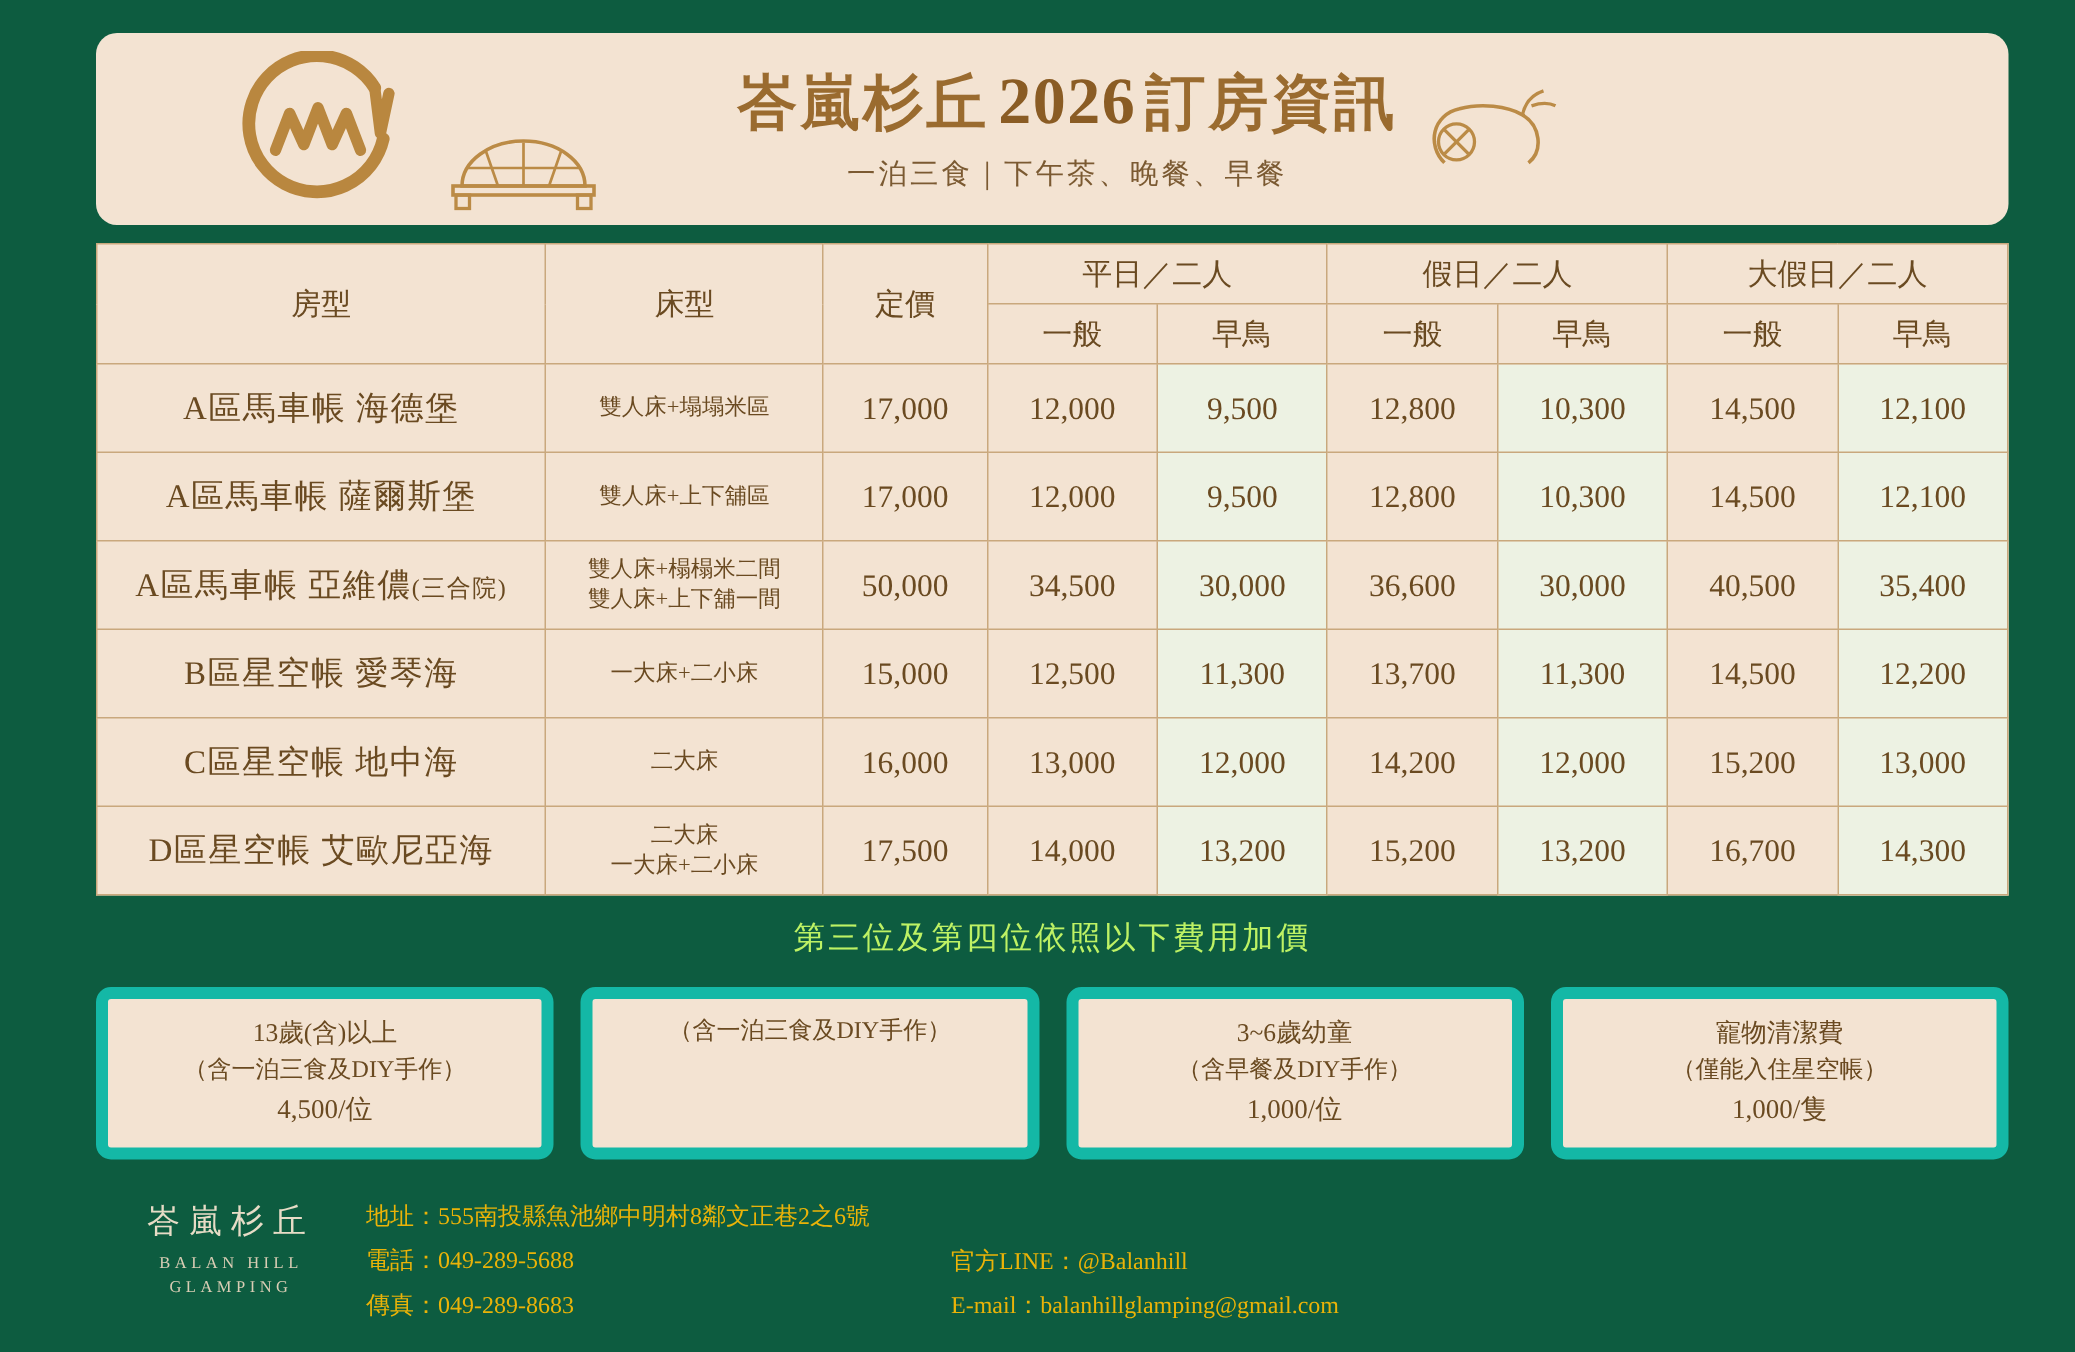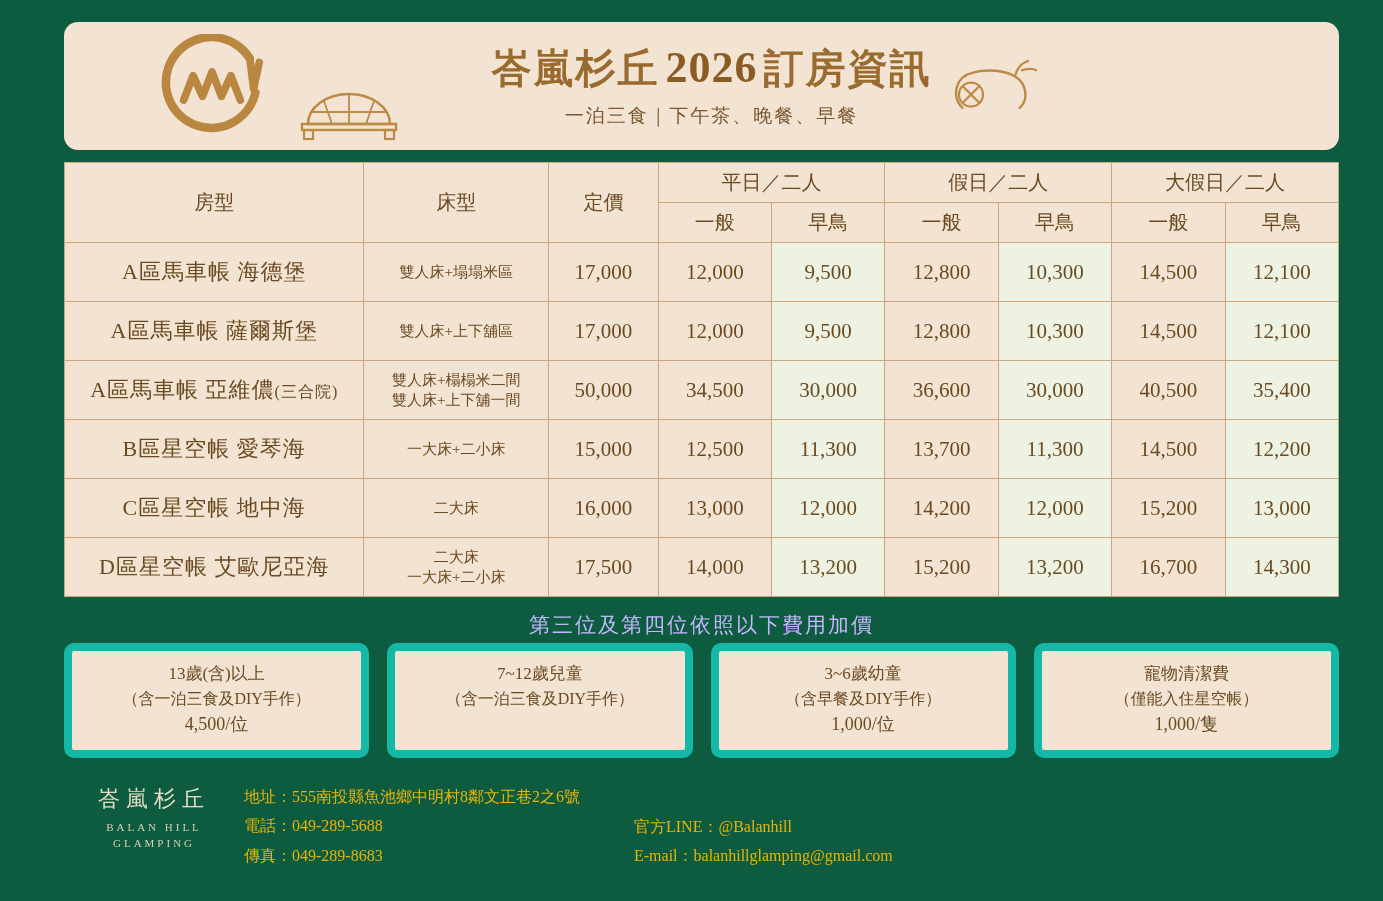--- a/index.html
+++ b/index.html
@@ -133,23 +133,23 @@
     background: #edf2e3;
   }
   thead th.col-early {
     background: #edf2e3;
   }
 
   
   .extra-title {
     text-align: center;
     font-size: 21px;
-    color: #c4b5fd;
+    color: #bef264;
     letter-spacing: 2px;
-    margin: 14px 0 4px 0;
+    margin: 14px 0 19px 0;
   }
   .cards {
     display: flex;
     gap: 18px;
     justify-content: space-between;
   }
   .card {
     flex: 1 1 0;
     background: #f3e3d2;
     border: 8px solid #14b8a6;
@@ -352,21 +352,20 @@
 
   <div class="extra-title">第三位及第四位依照以下費用加價</div>
 
   <div class="cards">
     <div class="card">
       <div class="l1">13歲(含)以上</div>
       <div class="l2">（含一泊三食及DIY手作）</div>
       <div class="l3">4,500/位</div>
     </div>
     <div class="card">
-      <div class="l1">7~12歲兒童</div>
       <div class="l2">（含一泊三食及DIY手作）</div>
     </div>
     <div class="card">
       <div class="l1">3~6歲幼童</div>
       <div class="l2">（含早餐及DIY手作）</div>
       <div class="l3">1,000/位</div>
     </div>
     <div class="card">
       <div class="l1">寵物清潔費</div>
       <div class="l2">（僅能入住星空帳）</div>

